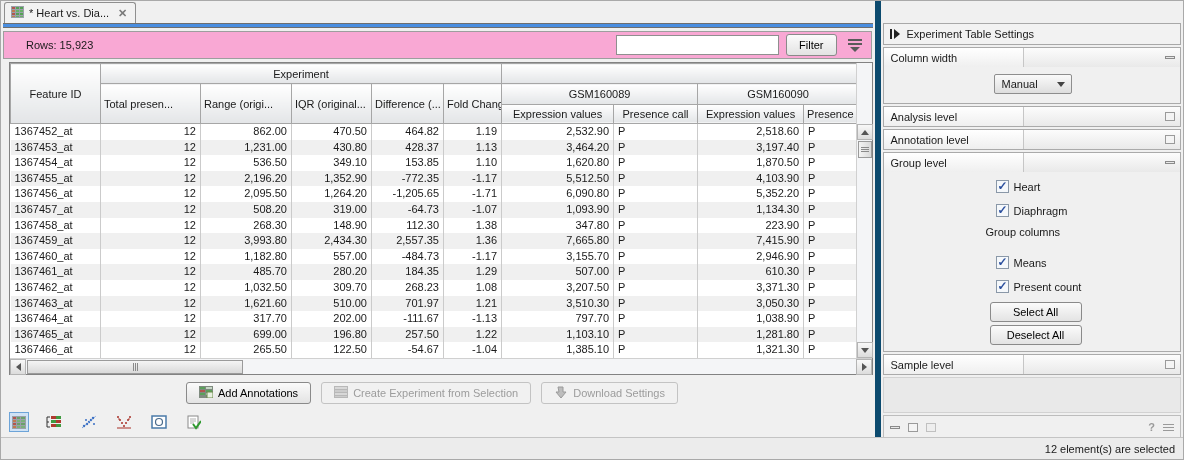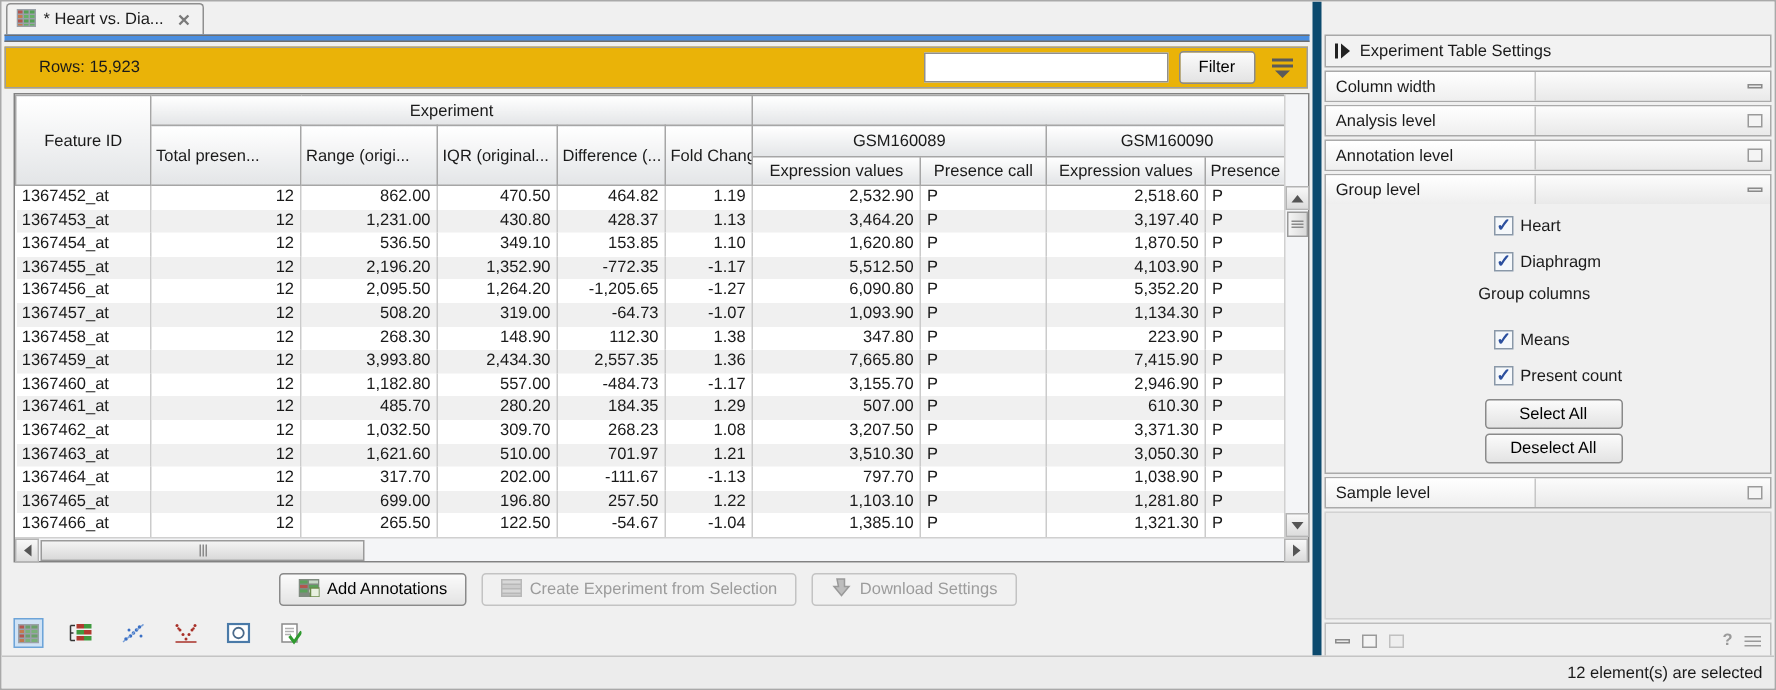--- a/index.html
+++ b/index.html
@@ -9,21 +9,21 @@
 
   
   .main-col { width:875px; height:438px; display:flex; flex-direction:column; }
   .tabbar { height:22px; display:flex; align-items:flex-end; padding-left:3px; }
   .tab { height:21px; display:flex; align-items:center; gap:5px; padding:0 8px 0 6px;
          background:#f2f2f2; border:1px solid #8f8f8f; border-bottom:none;
          border-radius:3px 3px 0 0; }
   .tab-close { color:#7a7a7a; font-size:11px; font-weight:bold; margin-left:4px; cursor:default; }
   .blue-bar { height:5px; margin:0 2px; background:#4a8ee0; border-top:1px solid #6e6e6e; border-bottom:1px solid #6e6e6e; }
 
-  .toolbar { height:28px; margin:3px 3px 0 2px; background:#eab308; border:1px solid #9e9e9e;
+  .toolbar { height:28px; margin:3px 3px 0 2px; background:#f9a8d4; border:1px solid #9e9e9e;
              display:flex; align-items:center; }
   .rows-label { margin-left:22px; }
   .toolbar-spacer { flex:1; }
   .filter-input { width:163px; height:20px; border:1px solid #8f8f8f; background:#ffffff; font:inherit; padding:0 4px; }
   .btn { height:22px; padding:0 12px; background:linear-gradient(#fbfbfb,#e3e3e3); border:1px solid #8a8a8a;
          border-radius:3px; font:inherit; display:inline-flex; align-items:center; gap:5px; }
   .filter-btn { margin-left:7px; }
   .funnel-btn { width:26px; height:22px; margin:0 3px 0 5px; border:none; background:transparent; display:flex; align-items:center; justify-content:center; }
   .funnel { display:flex; flex-direction:column; align-items:center; gap:2px; }
   .funnel i { display:block; height:2px; background:#5a5a5a; }
@@ -244,21 +244,21 @@
                 <td class="txt">P</td>
                 <td class="num">4,103.90</td>
                 <td class="txt">P</td>
               </tr>
               <tr>
                 <td class="txt">1367456_at</td>
                 <td class="num">12</td>
                 <td class="num">2,095.50</td>
                 <td class="num">1,264.20</td>
                 <td class="num">-1,205.65</td>
-                <td class="num">-1.27</td>
+                <td class="num">-1.71</td>
                 <td class="num">6,090.80</td>
                 <td class="txt">P</td>
                 <td class="num">5,352.20</td>
                 <td class="txt">P</td>
               </tr>
               <tr class="alt">
                 <td class="txt">1367457_at</td>
                 <td class="num">12</td>
                 <td class="num">508.20</td>
                 <td class="num">319.00</td>
@@ -534,20 +534,26 @@
     </div>
 
     <div class="section">
       <div class="sec-hdr">
         <span class="sec-label">Column width</span>
         <span class="sec-fill"></span>
         <span class="sec-icon">
             <span class="i-minus"></span>
           </span>
       </div>
+      <div class="sec-content">
+        <div class="dropdown">
+          <span class="dd-text">Manual</span>
+          <span class="dd-arrow"></span>
+        </div>
+      </div>
     </div>
 
 
     <div class="section">
       <div class="sec-hdr">
         <span class="sec-label">Analysis level</span>
         <span class="sec-fill"></span>
         <span class="sec-icon">
             <span class="i-box"></span>
           </span>

